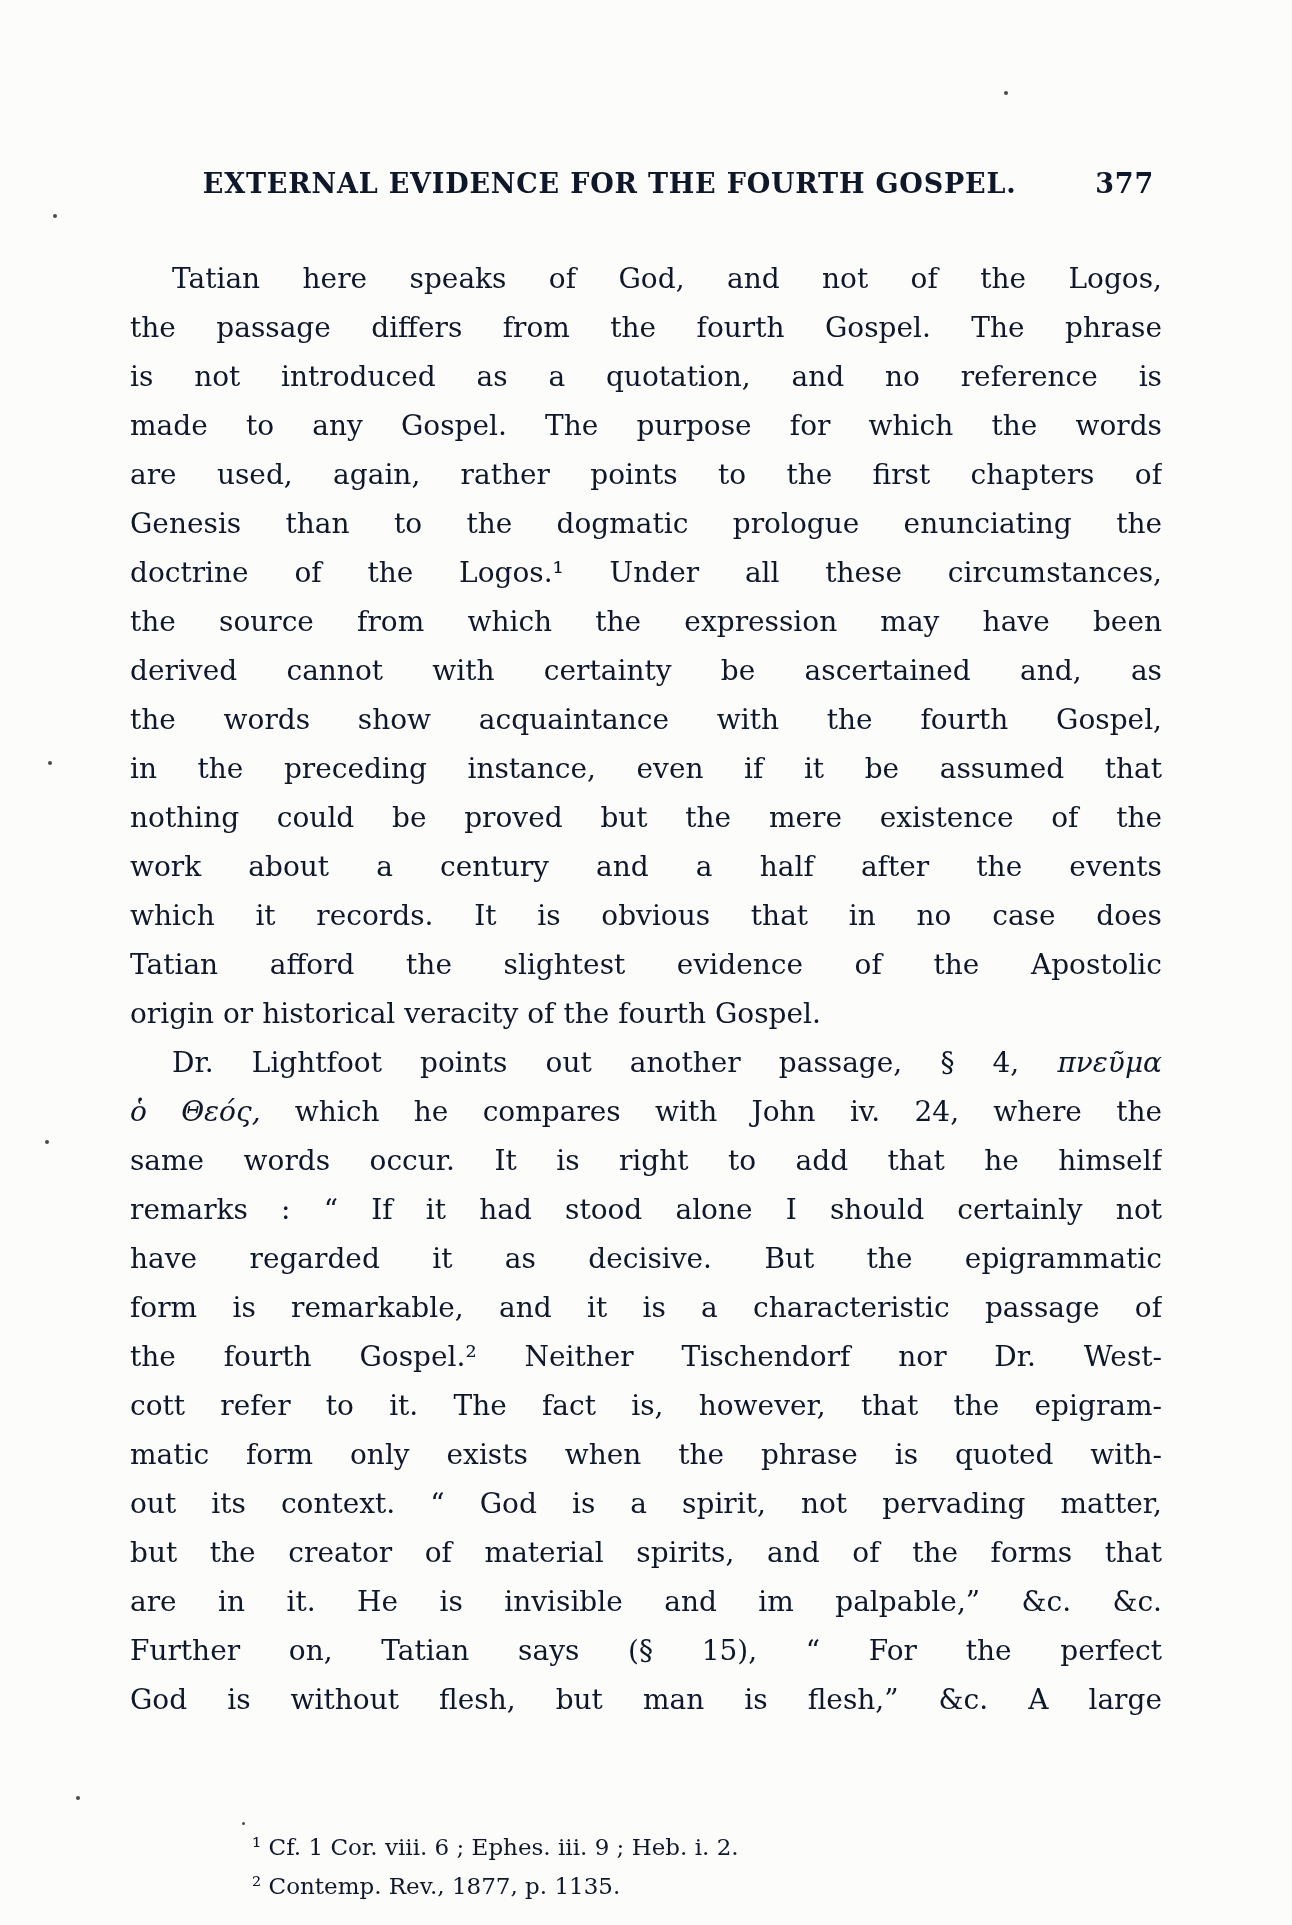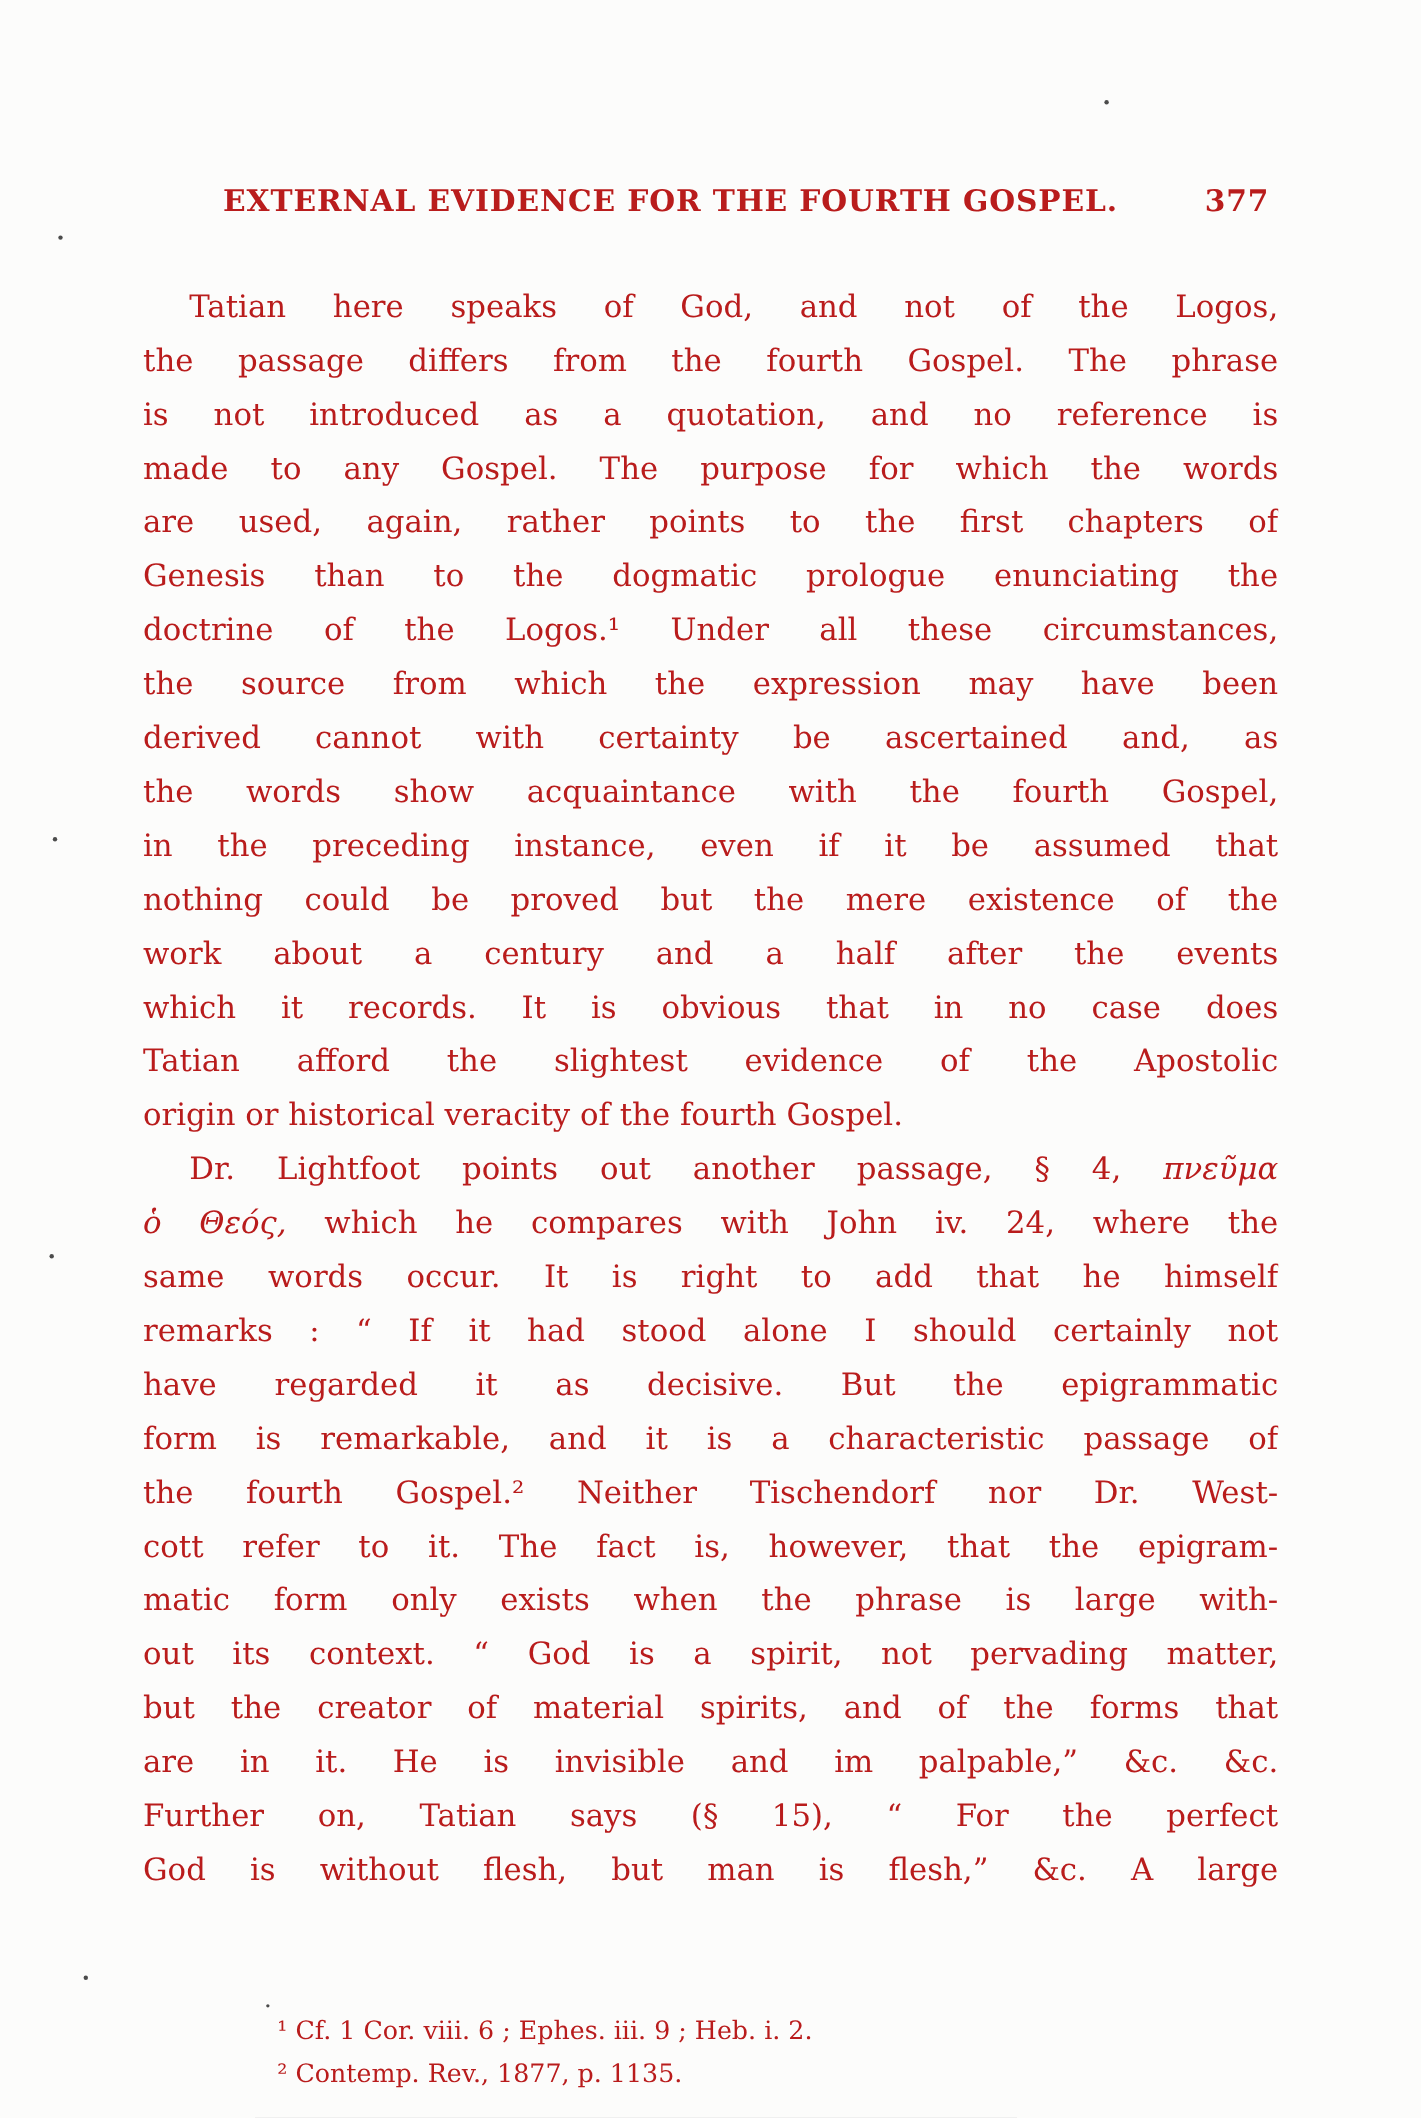--- a/index.html
+++ b/index.html
@@ -6,21 +6,21 @@
     margin: 0;
     padding: 0;
     background: #e8e8e8;
   }
   .page {
     position: relative;
     width: 1292px;
     height: 1925px;
     margin: 0 auto;
     background: #fcfcfb;
-    color: #b91c1c;
+    color: #0f172a;
     font-family: "DejaVu Serif", "Liberation Serif", serif;
     overflow: hidden;
   }
   .running-head {
     position: absolute;
     top: 168px;
     left: 138px;
     width: 1016px;
     display: flex;
     align-items: baseline;
@@ -107,21 +107,21 @@
 
     <section class="para">
       <div class="line indent"><span>Dr. Lightfoot points out another passage, § 4,</span> <span class="greek">πνεῦμα</span></div>
       <div class="line"><span class="greek">ὁ Θεός,</span> <span>which he compares with John iv. 24, where the</span></div>
       <div class="line">same words occur. It is right to add that he himself</div>
       <div class="line">remarks : “ If it had stood alone I should certainly not</div>
       <div class="line">have regarded it as decisive. But the epigrammatic</div>
       <div class="line">form is remarkable, and it is a characteristic passage of</div>
       <div class="line">the fourth Gospel.² Neither Tischendorf nor Dr. West-</div>
       <div class="line">cott refer to it. The fact is, however, that the epigram-</div>
-      <div class="line">matic form only exists when the phrase is large with-</div>
+      <div class="line">matic form only exists when the phrase is quoted with-</div>
       <div class="line">out its context. “ God is a spirit, not pervading matter,</div>
       <div class="line">but the creator of material spirits, and of the forms that</div>
       <div class="line">are in it. He is invisible and im palpable,” &amp;c. &amp;c.</div>
       <div class="line">Further on, Tatian says (§ 15), “ For the perfect</div>
       <div class="line">God is without flesh, but man is flesh,” &amp;c. A large</div>
     </section>
 
   </main>
 
   <footer class="footnotes">

